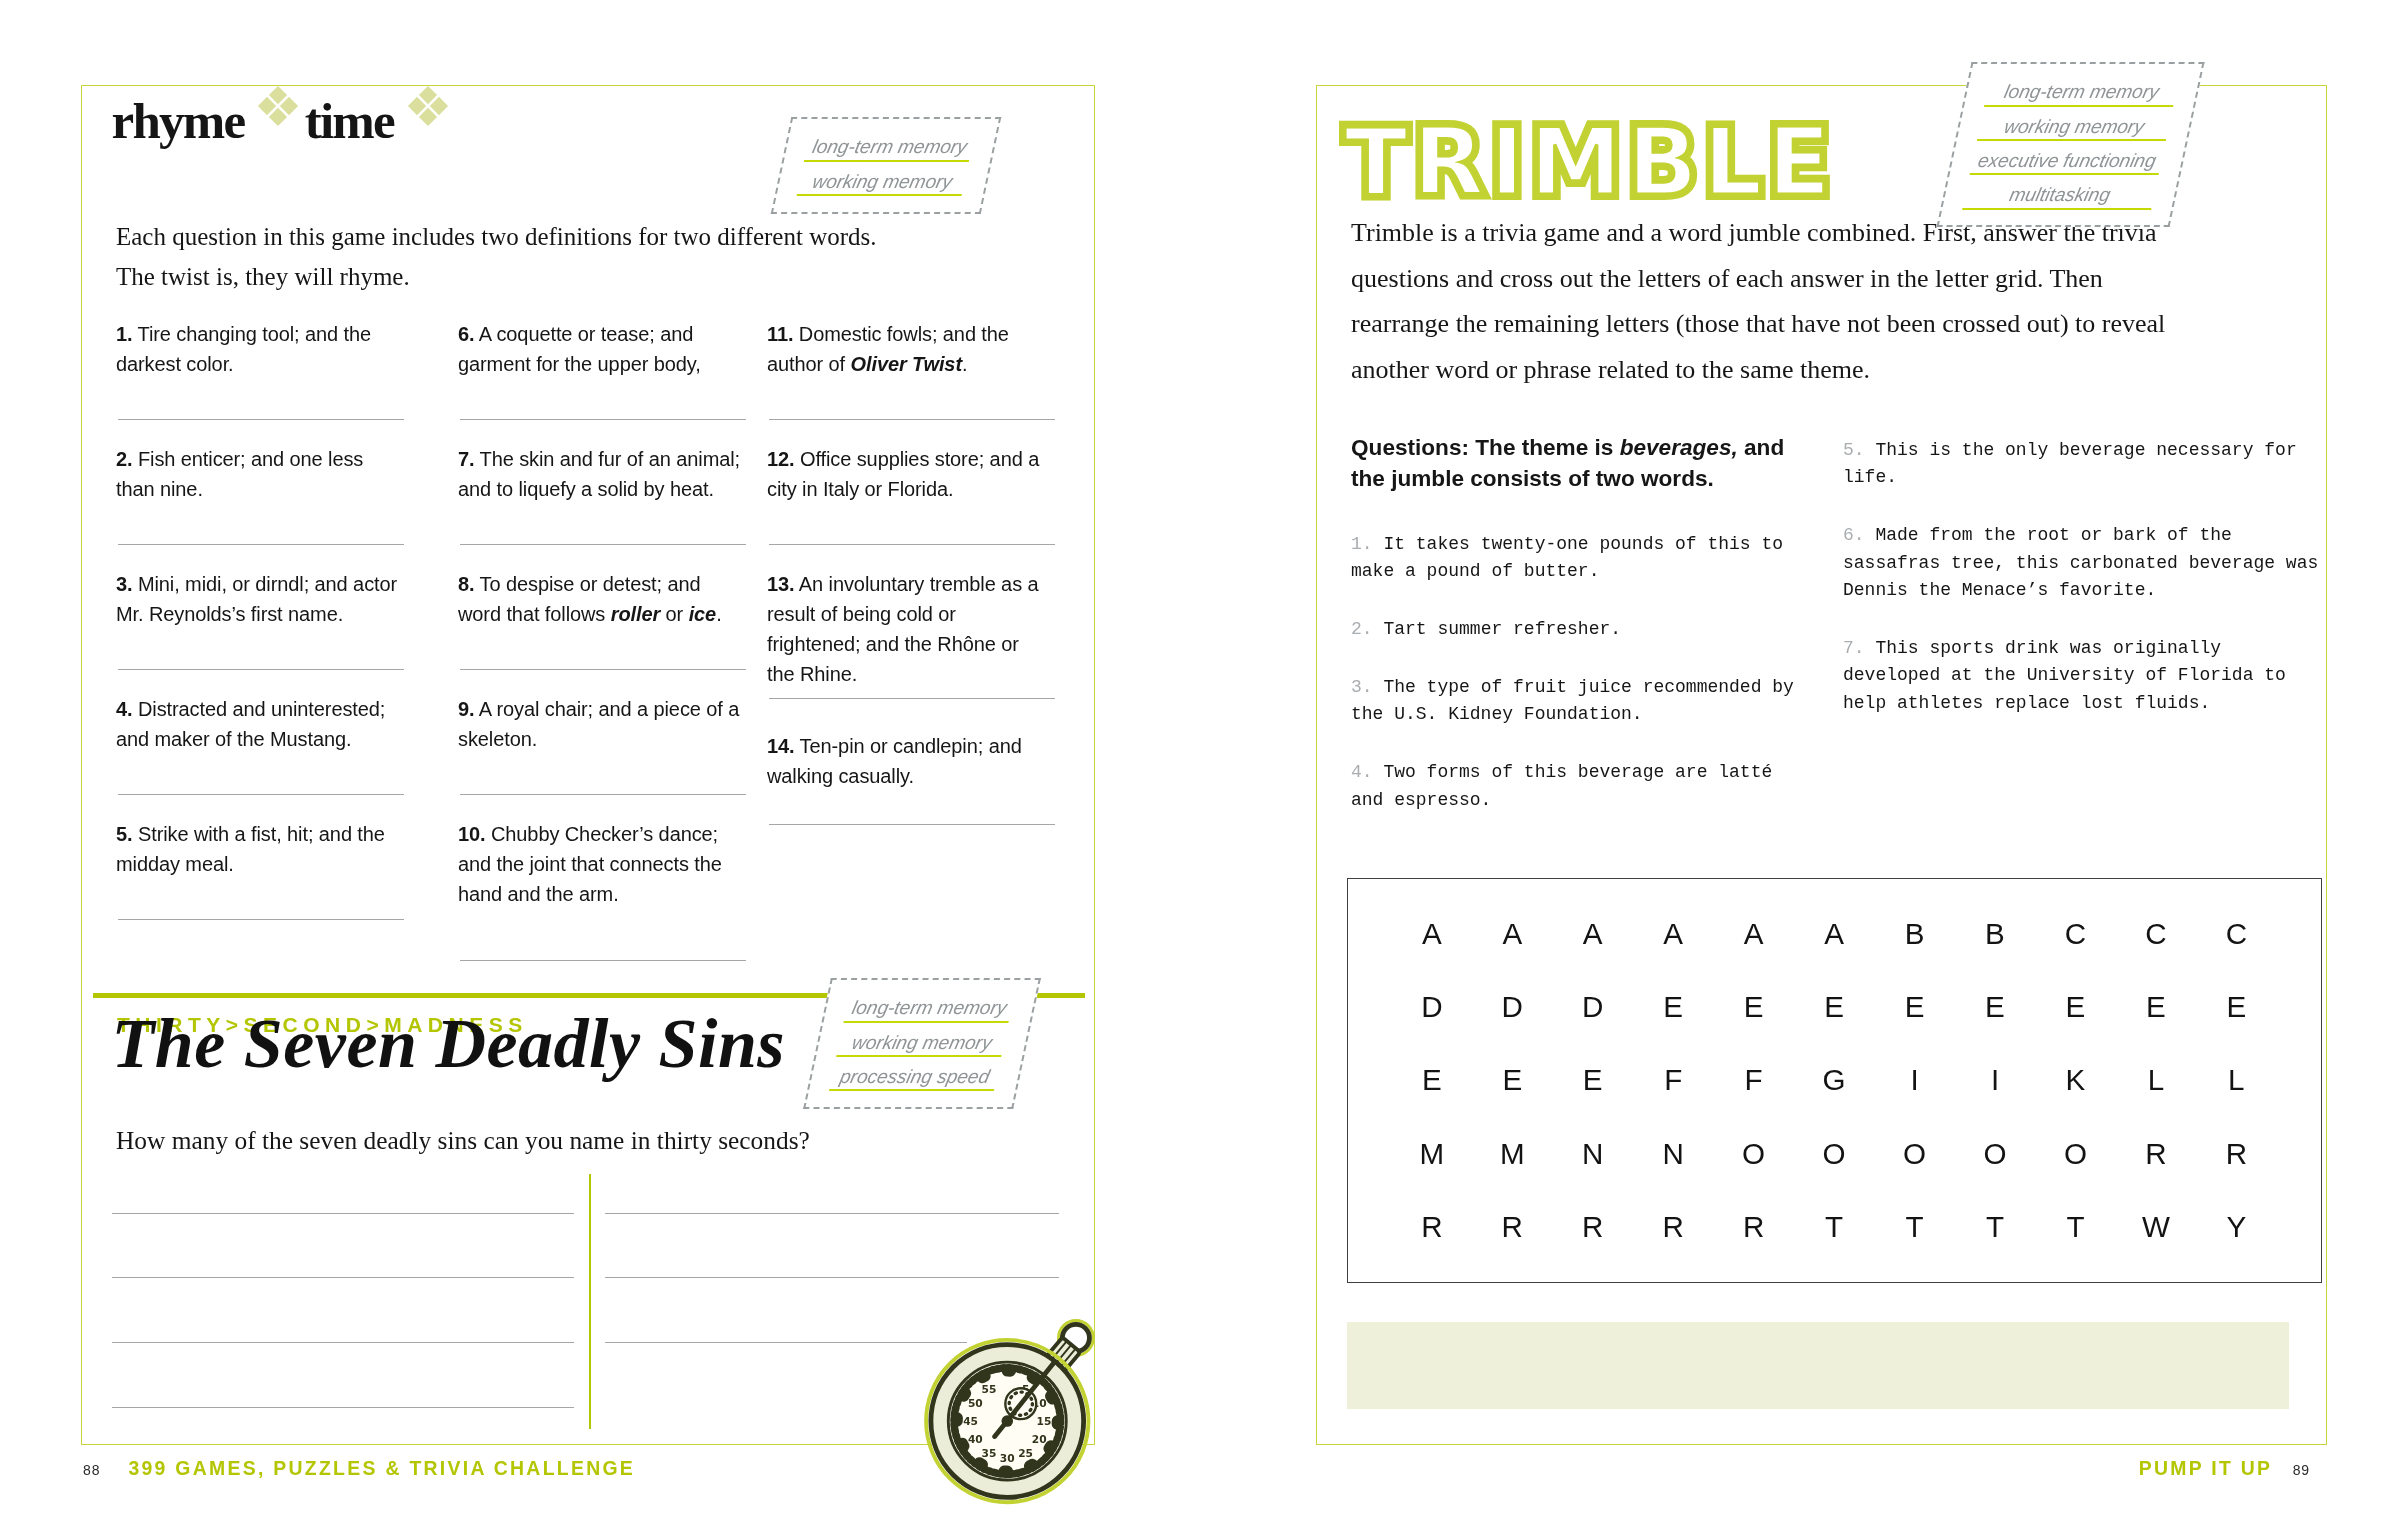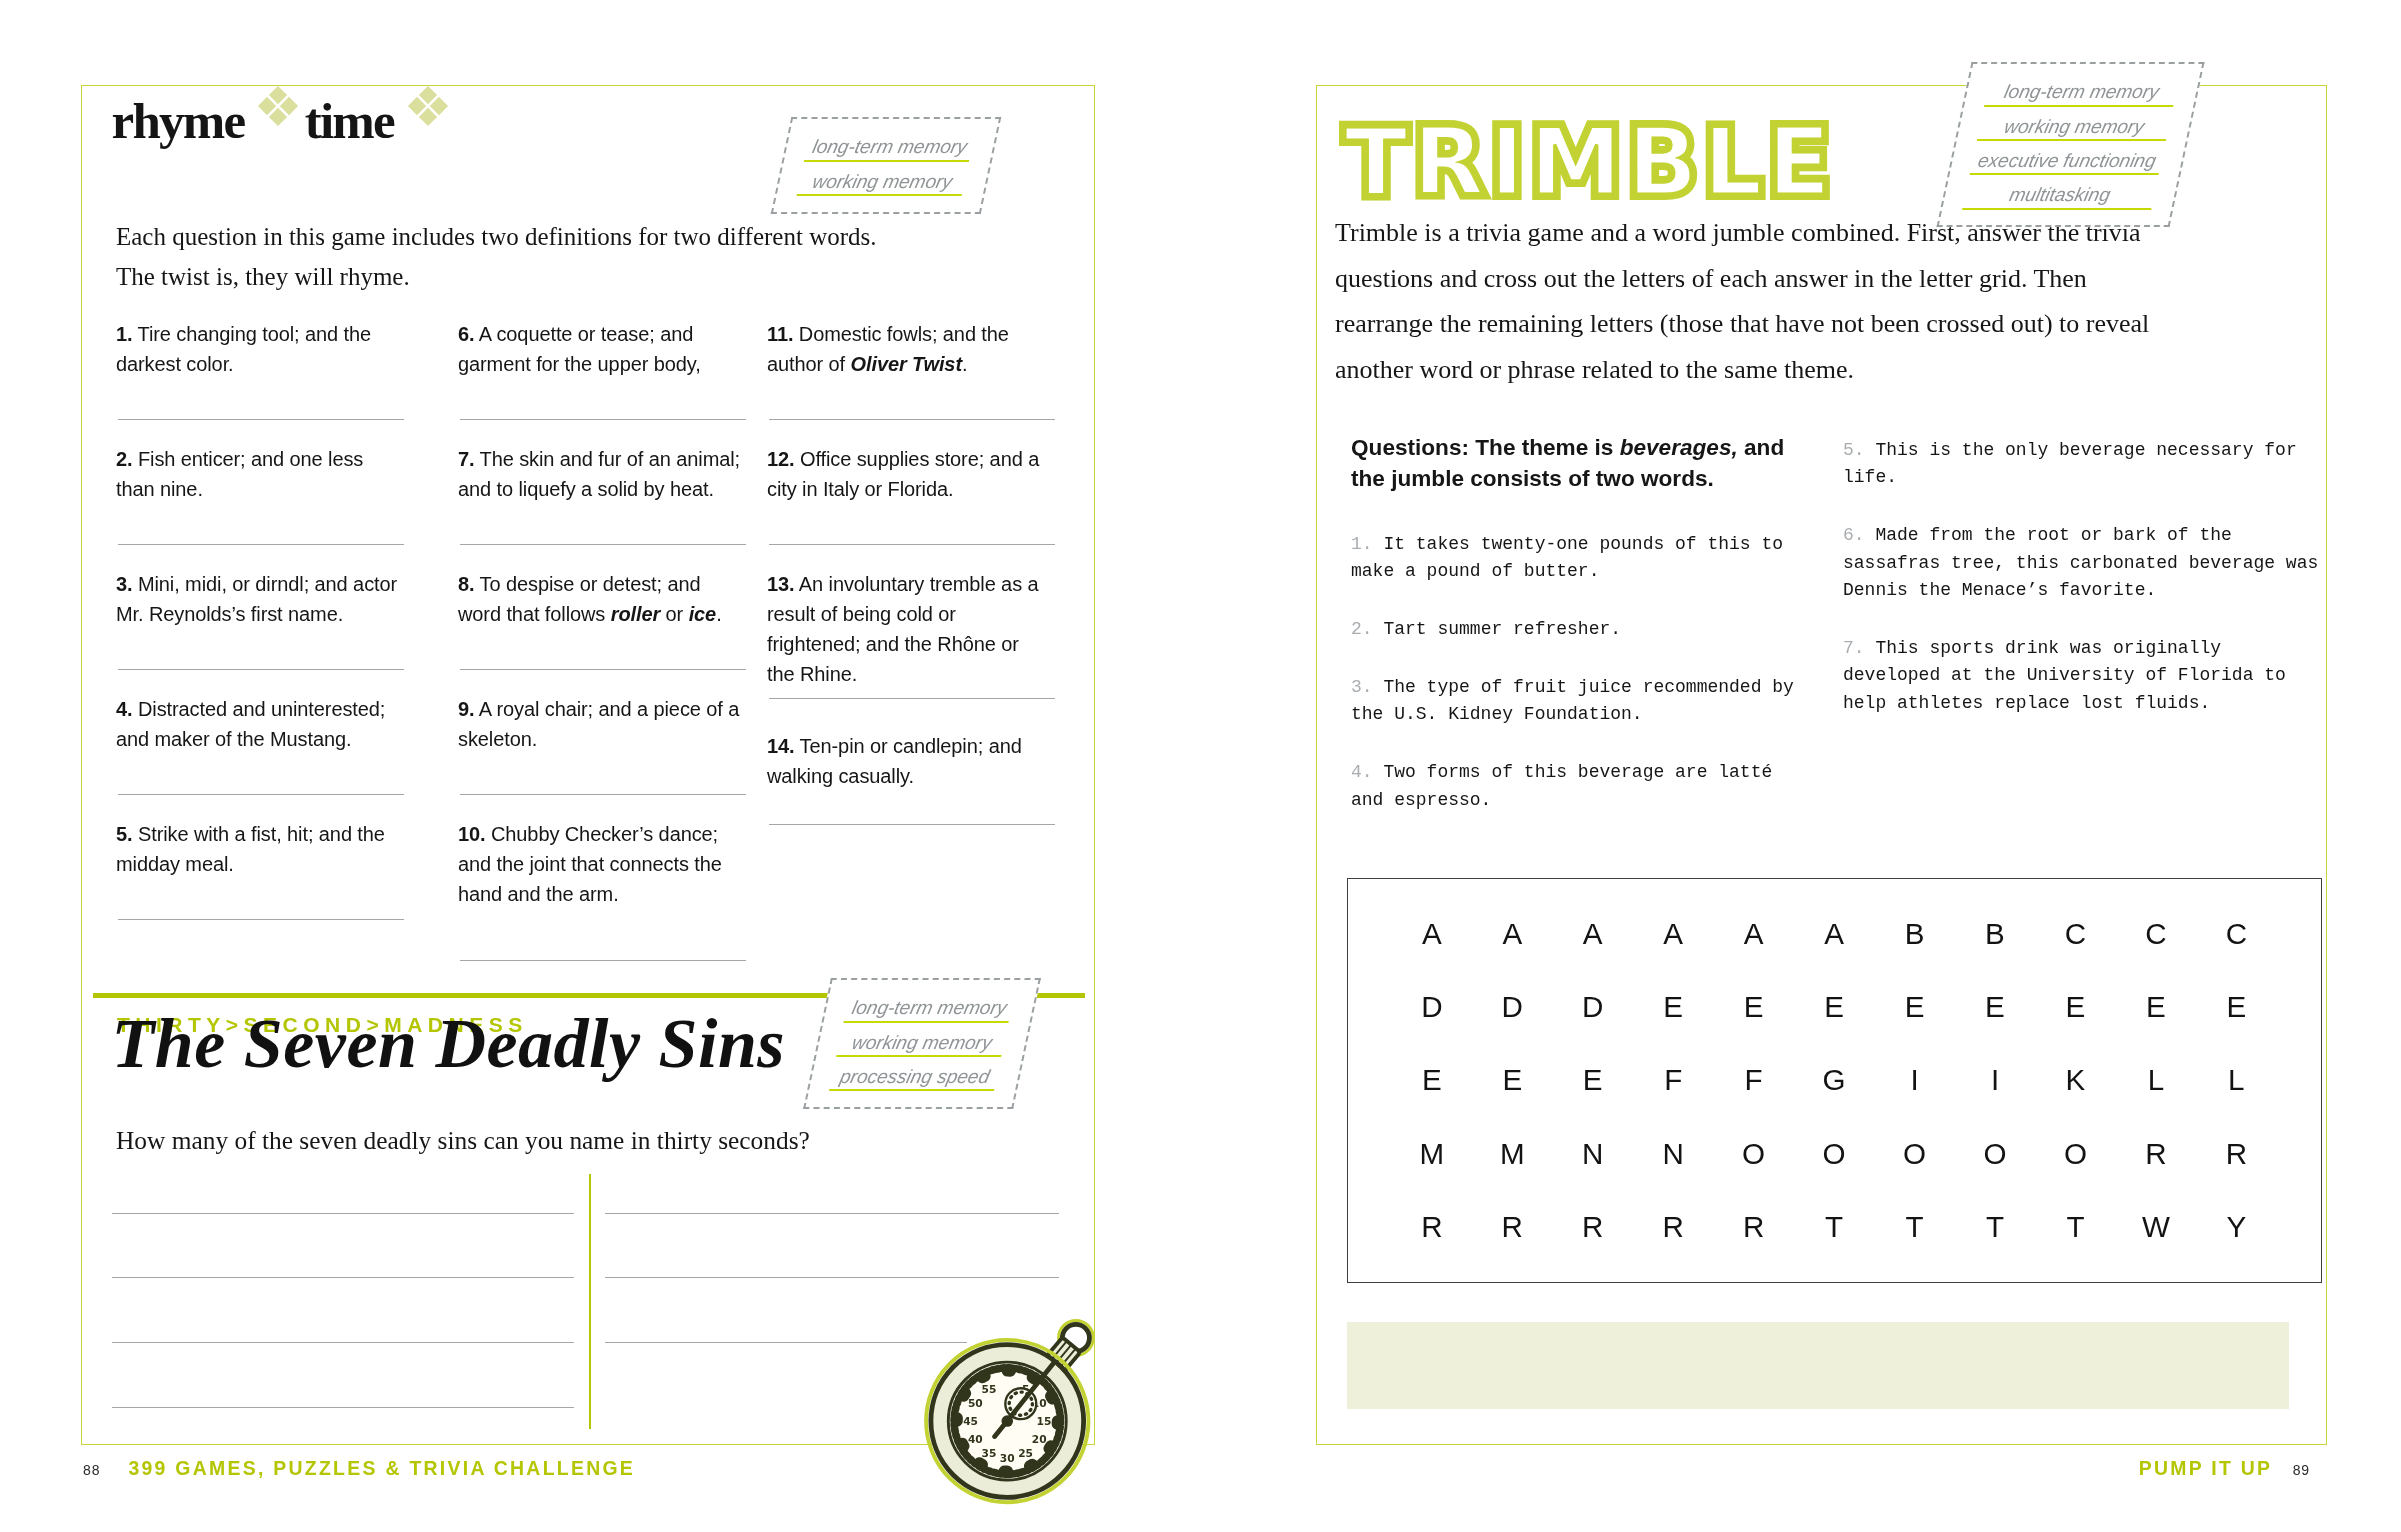--- a/index.html
+++ b/index.html
@@ -58,21 +58,21 @@
   .sins-line{position:absolute;border-top:1.8px solid var(--linegray);}
   #sl1{left:29.6px;top:1127px;width:462px;} #sl2{left:29.6px;top:1191px;width:462px;}
   #sl3{left:29.6px;top:1256px;width:462px;} #sl4{left:29.6px;top:1321px;width:462px;}
   #sl5{left:523px;top:1127px;width:454px;} #sl6{left:523px;top:1191px;width:454px;}
   #sl7{left:523px;top:1256px;width:362px;}
 
   .stopwatch{position:absolute;left:836px;top:1221px;z-index:4;pointer-events:none;}
 
   
   .logo-wrap{position:absolute;left:22px;top:3.7px;}
-  .tr-intro{position:absolute;left:18px;top:124px;width:947px;font-size:26px;line-height:1.75;white-space:pre-line;}
+  .tr-intro{position:absolute;left:34px;top:124px;width:947px;font-size:26px;line-height:1.75;white-space:pre-line;}
   .tq-header{position:absolute;left:34px;top:347px;width:448px;font-size:22.6px;font-weight:bold;line-height:1.35;}
   .tq-header i{font-style:italic;}
   .tq-col{position:absolute;}
   .tq-col1{left:34px;top:445px;width:454px;}
   .tq-col2{left:526px;top:351px;width:476px;}
   .tq{font-family:Liberation Mono, monospace;font-size:18px;line-height:1.52;margin:0 0 30.5px;}
   .tq-num{color:var(--numgray);}
   .letter-grid{position:absolute;left:29.6px;top:792px;width:975px;height:405px;border:1.8px solid #3f3f3f;background:#fff;}
   .grid-inner{position:absolute;left:44px;right:44px;top:18.5px;bottom:18.5px;display:grid;
       grid-template-columns:repeat(11,1fr);grid-template-rows:repeat(5,1fr);place-items:center;}

